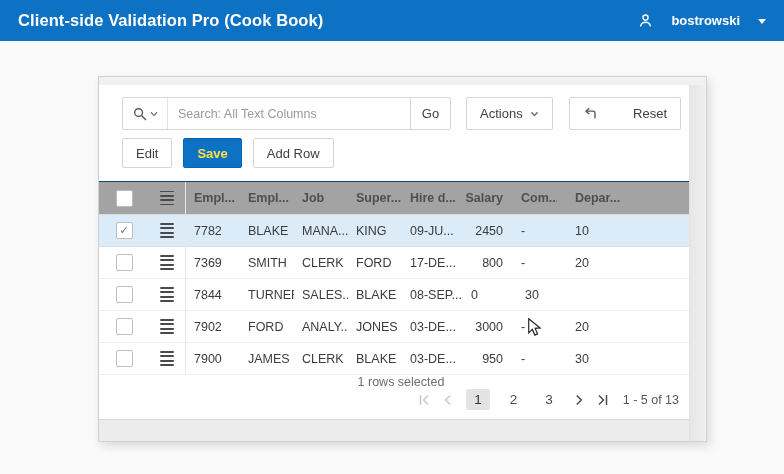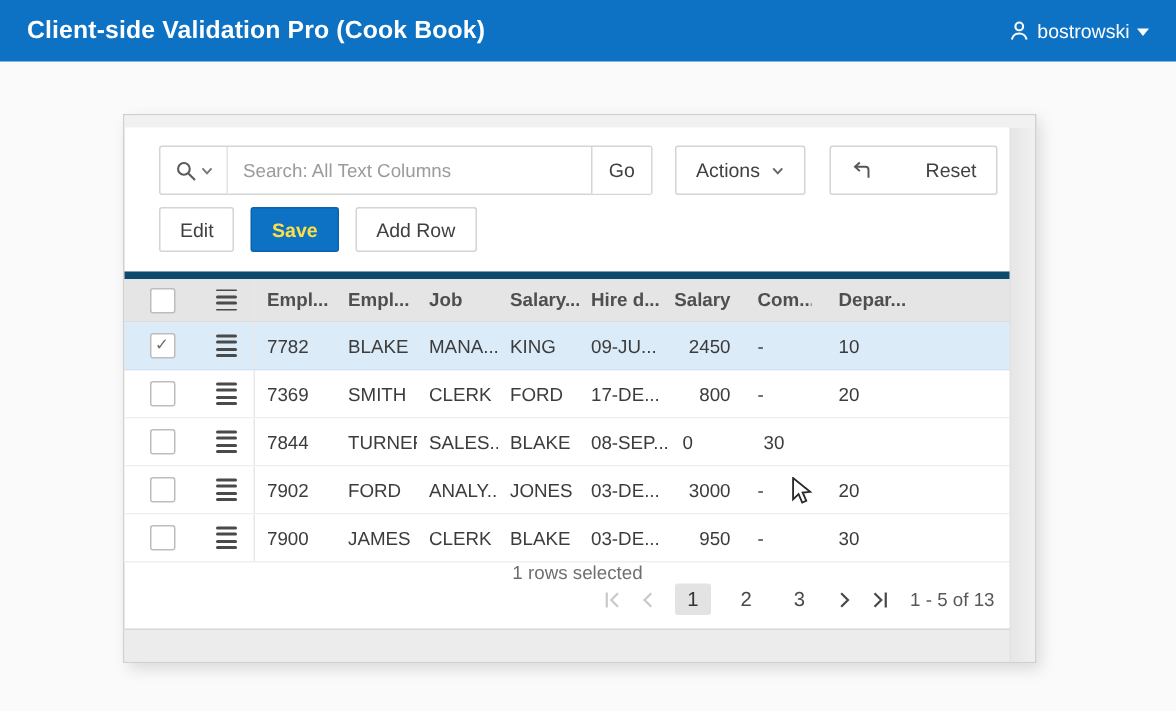--- a/index.html
+++ b/index.html
@@ -9,26 +9,26 @@
     font-family:"Liberation Sans", sans-serif;
     -webkit-font-smoothing:antialiased;
   }
   
   .appbar{
     position:absolute;left:0;top:0;width:784px;height:41px;
     background:#0d72c4;display:flex;align-items:center;
     box-sizing:border-box;padding:0 18px;color:#fff;
   }
   .appbar .title{font-size:16.5px;font-weight:bold;letter-spacing:.1px;}
-  .usermenu{margin-left:auto;display:flex;align-items:center;gap:5px;font-size:13px;cursor:default;}
+  .usermenu{margin-left:auto;display:flex;align-items:center;gap:18px;font-size:13px;cursor:default;font-weight:bold;}
   .usermenu .caret{width:0;height:0;border-left:4.5px solid transparent;border-right:4.5px solid transparent;border-top:5px solid #fff;margin-top:1px;}
 
   
   .panel{
-    position:absolute;left:82px;top:76px;width:609px;height:366px;
+    position:absolute;left:98px;top:76px;width:609px;height:366px;
     background:#fff;border:1px solid #d0d0d0;box-sizing:border-box;
     box-shadow:3px 4px 10px rgba(0,0,0,.13);
   }
   .panel-topstrip{height:8px;background:#f1f1f1;}
   .v-gutter{
     position:absolute;top:8px;right:0;bottom:0;width:17px;
     background:linear-gradient(to right,#e6e6e6,#f0f0f0);
     border-left:1px solid #e2e2e2;box-sizing:border-box;
   }
   .h-scroll{
@@ -51,21 +51,21 @@
   .actions-btn{height:33px;margin-left:15px;justify-content:space-between;}
   .reset-btn{height:33px;margin-left:auto;margin-right:10px;gap:36px;}
   .chev{display:inline-block;margin-top:1px;}
   .toolbar2{display:flex;gap:11px;padding:8px 0 13px 23px;width:592px;box-sizing:border-box;}
   .toolbar2 .btn{height:30px;}
   .btn-save{background:#0d72c4;border-color:#0a63ac;color:#fde047;font-weight:bold;}
 
   
   .grid{width:592px;}
   .thead,.tr{display:flex;width:592px;box-sizing:border-box;}
-  .thead{height:34px;background:#e5e5e5;border-top:5px solid #0c4a6e;border-bottom:1px solid #dcdcdc;}
+  .thead{height:34px;background:#a3a3a3;border-top:1px solid #0c4a6e;border-bottom:1px solid #dcdcdc;}
   .tr{height:32px;border-bottom:1px solid #efefef;background:#fff;}
   .tr.selected{background:#dcebf8;border-bottom-color:#cfe2f4;}
   .td,.th{box-sizing:border-box;display:flex;align-items:center;padding:0 6px;font-size:12.5px;color:#3c3c3c;white-space:nowrap;overflow:hidden;}
   .th{font-weight:bold;color:#4f4f4f;}
   .c-sel{width:50px;justify-content:center;}
   .c-menu{width:37px;justify-content:center;border-right:1px solid #e8e8e8;}
   .c-empno,.c-ename,.c-job,.c-super{width:54px;padding-left:8px;}
   .c-hire{width:62px;padding-left:8px;}
   .c-salary{width:50px;justify-content:flex-end;padding-right:11px;}
   .c-comm{width:43px;padding-left:7px;}
@@ -151,21 +151,21 @@
         <span class="burger">
             <i></i>
             <i></i>
             <i></i>
             <i></i>
           </span>
       </div>
       <div class="th c-empno">Empl...</div>
       <div class="th c-ename">Empl...</div>
       <div class="th c-job">Job</div>
-      <div class="th c-super">Salary...</div>
+      <div class="th c-super">Super...</div>
       <div class="th c-hire">Hire d...</div>
       <div class="th c-salary">Salary</div>
       <div class="th c-comm">Com...</div>
       <div class="th c-dept">Depar...</div>
     </div>
 
     <div class="tr selected">
       <div class="td c-sel">
         <span class="cb checked">
           <span>✓</span>

